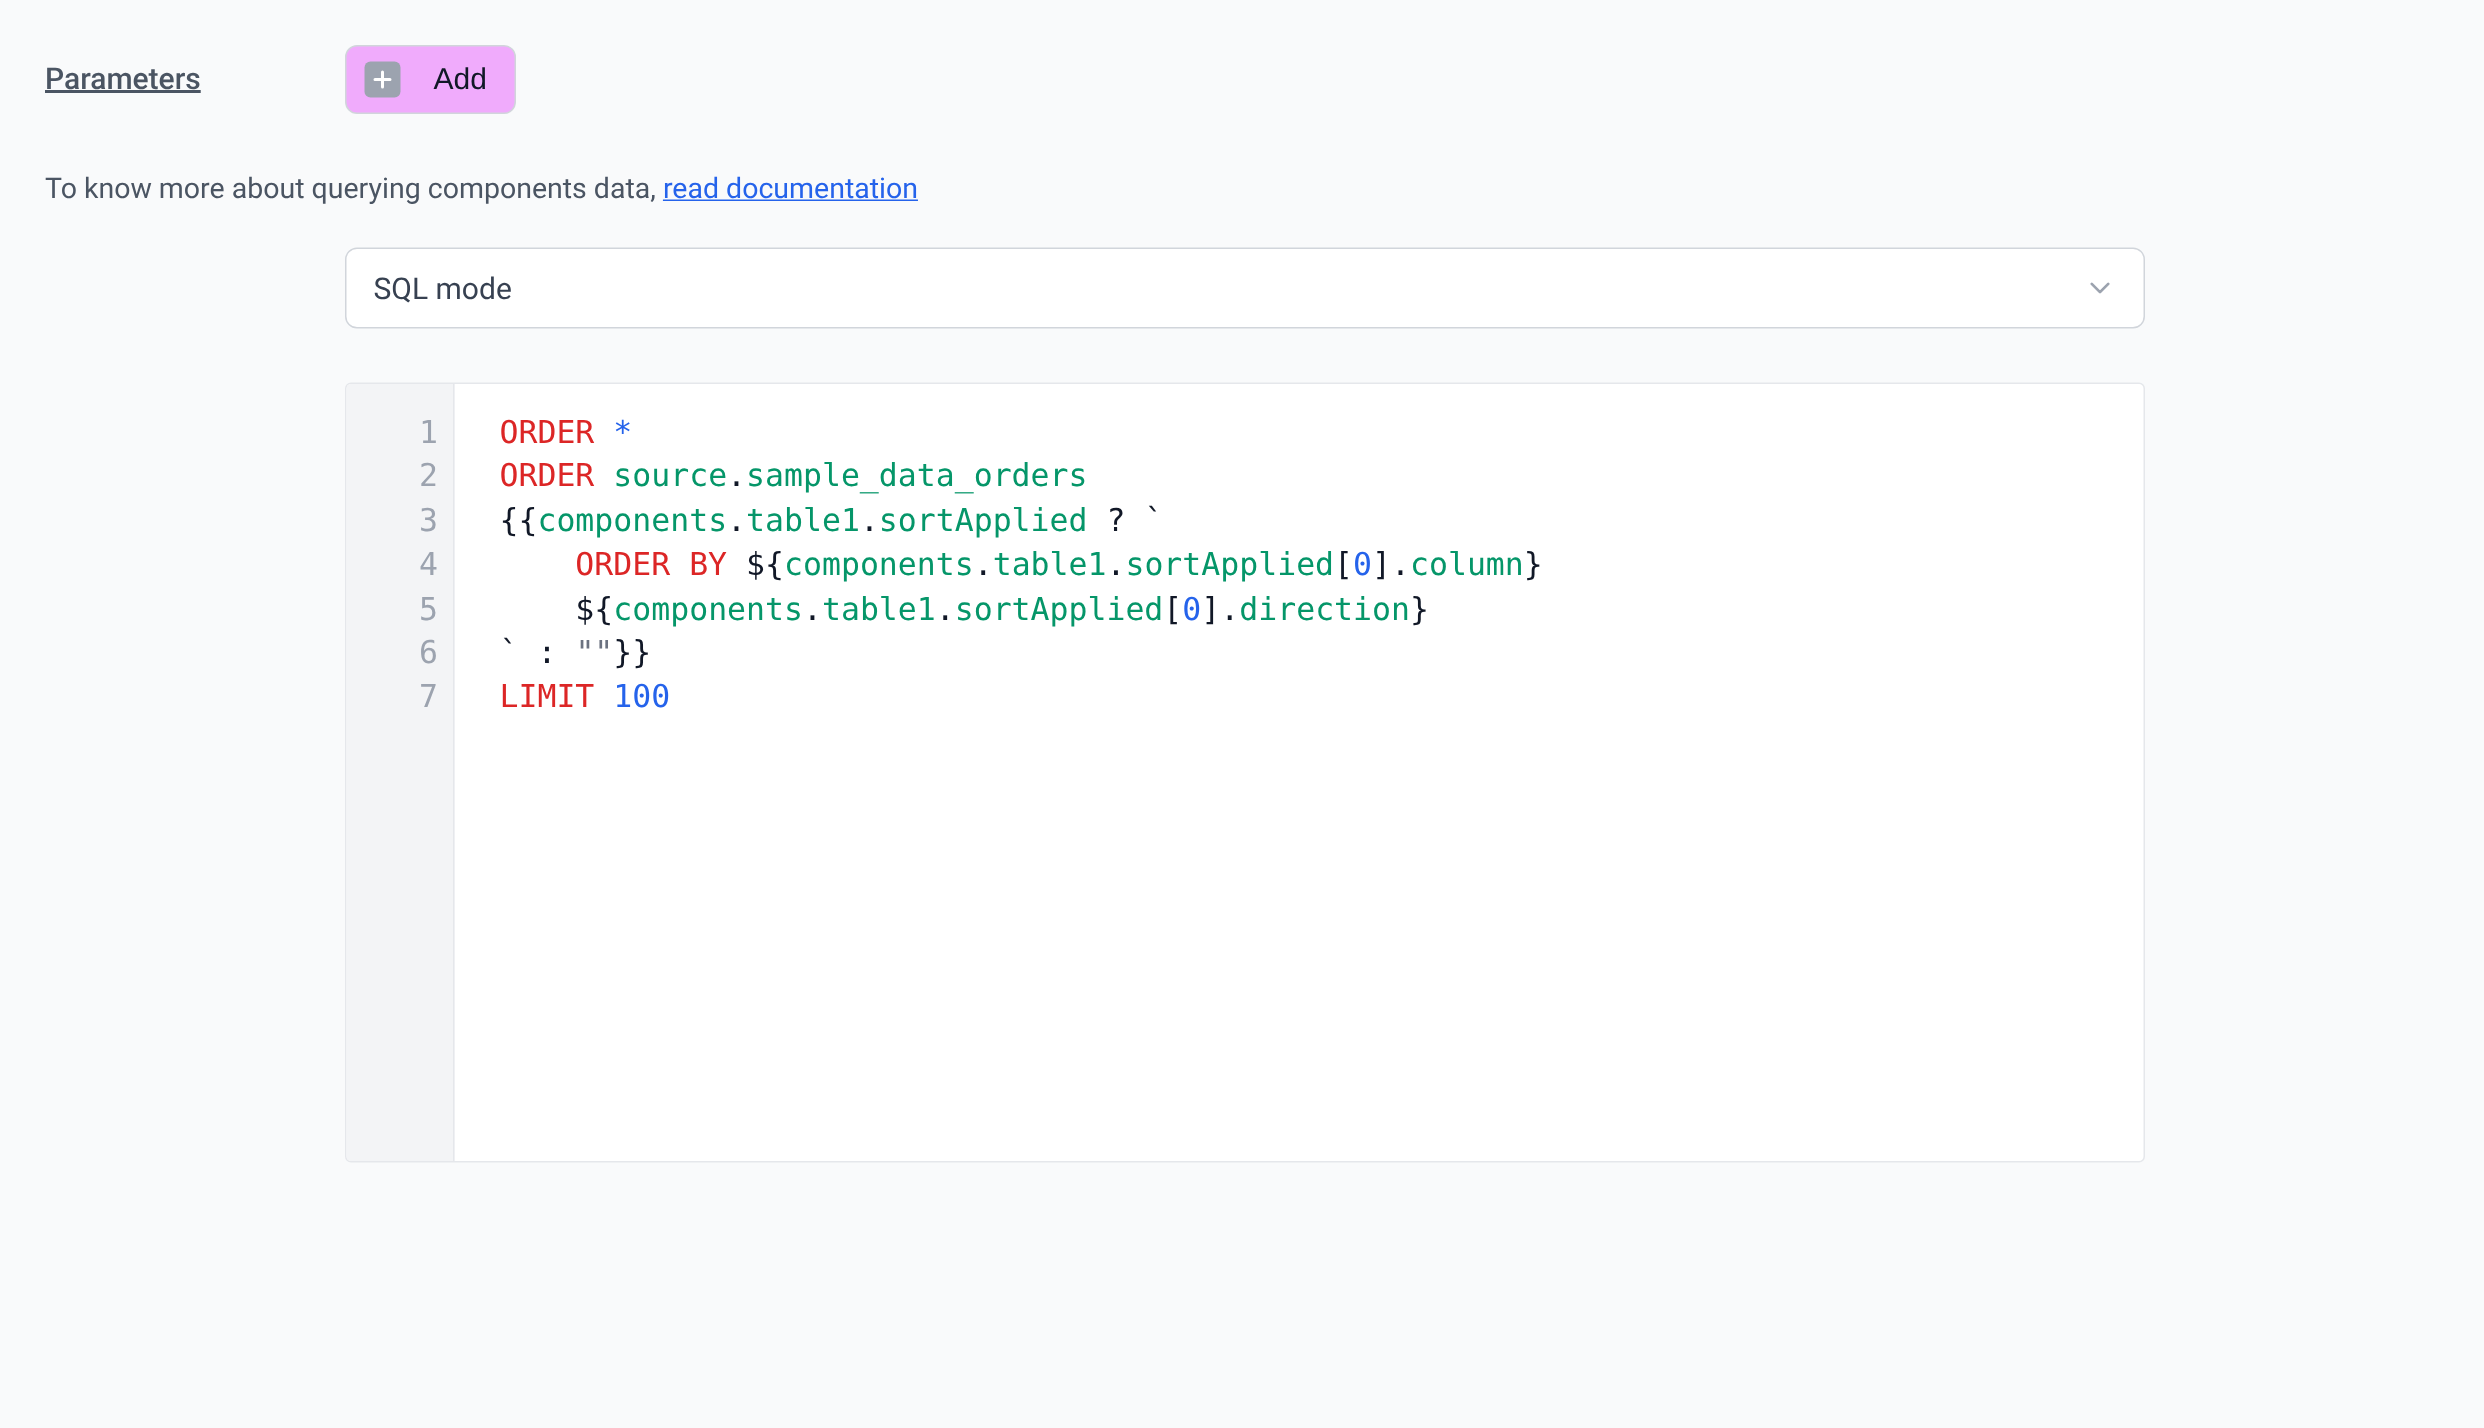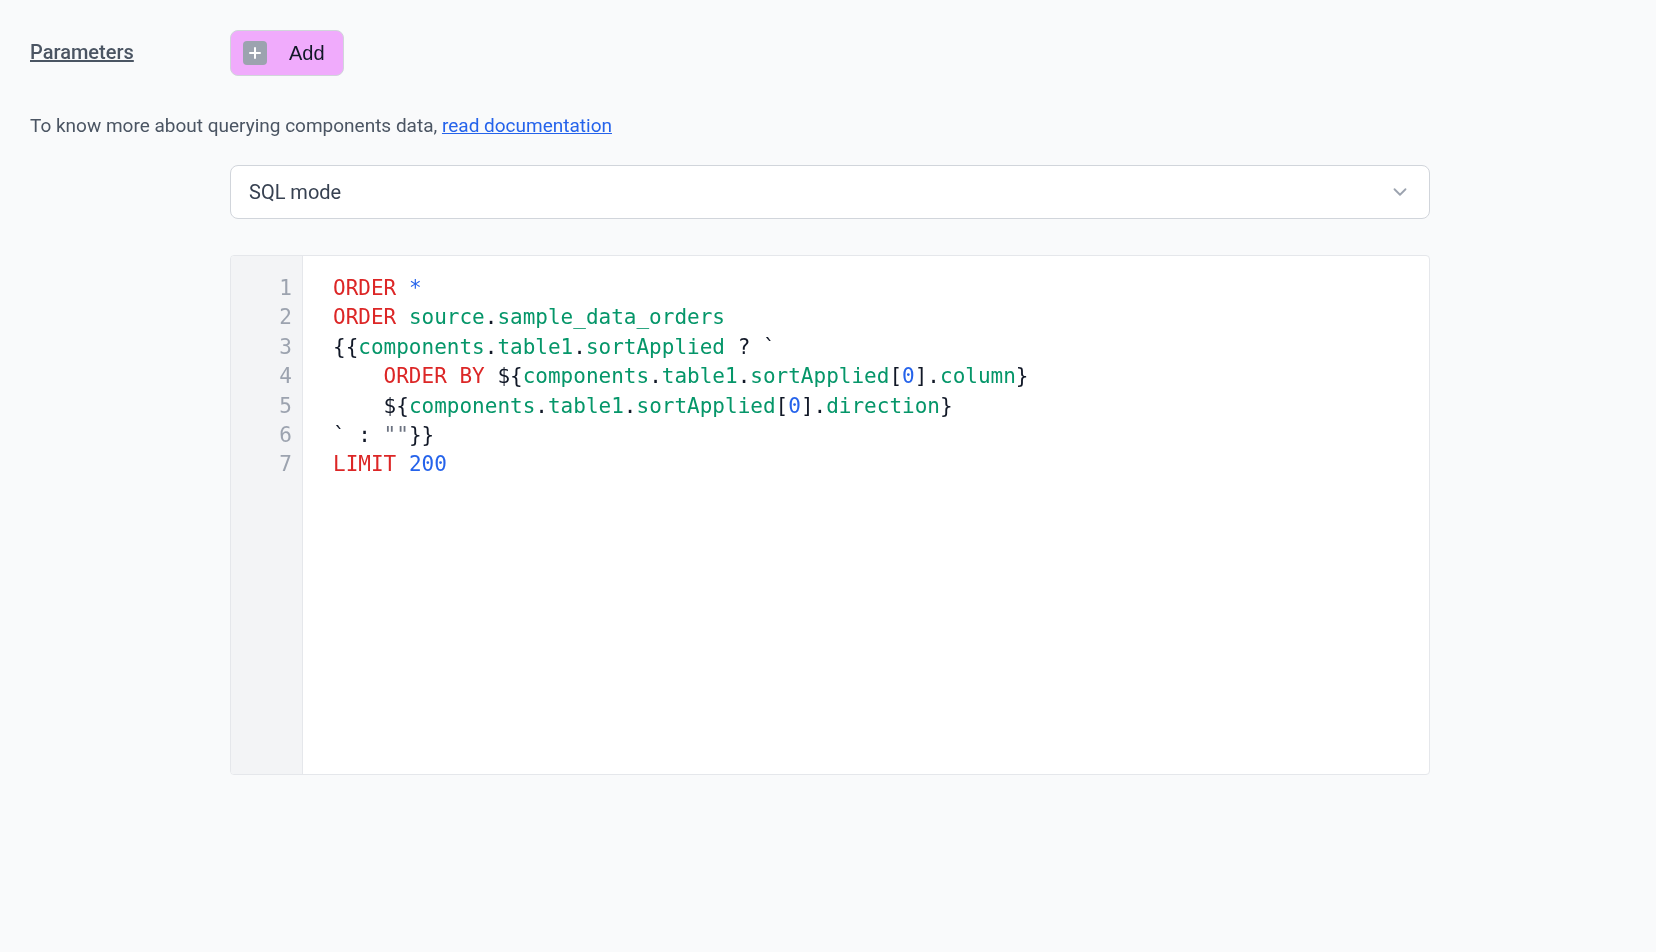--- a/index.html
+++ b/index.html
@@ -169,14 +169,14 @@
     <span class="ln">5</span>
     <span class="ln">6</span>
     <span class="ln">7</span>
   </div>
   <div class="code"><span class="tok-kw">ORDER</span> <span class="tok-star">*</span>
 <span class="tok-kw">ORDER</span> <span class="tok-ident">source</span><span class="tok-punct">.</span><span class="tok-ident">sample_data_orders</span>
 <span class="tok-punct">{{</span><span class="tok-ident">components</span><span class="tok-punct">.</span><span class="tok-ident">table1</span><span class="tok-punct">.</span><span class="tok-ident">sortApplied</span><span class="tok-punct"> ? </span><span class="tok-punct">`</span>
     <span class="tok-kw">ORDER BY</span> <span class="tok-punct">${</span><span class="tok-ident">components</span><span class="tok-punct">.</span><span class="tok-ident">table1</span><span class="tok-punct">.</span><span class="tok-ident">sortApplied</span><span class="tok-punct">[</span><span class="tok-num">0</span><span class="tok-punct">]</span><span class="tok-punct">.</span><span class="tok-ident">column</span><span class="tok-punct">}</span>
     <span class="tok-punct">${</span><span class="tok-ident">components</span><span class="tok-punct">.</span><span class="tok-ident">table1</span><span class="tok-punct">.</span><span class="tok-ident">sortApplied</span><span class="tok-punct">[</span><span class="tok-num">0</span><span class="tok-punct">]</span><span class="tok-punct">.</span><span class="tok-ident">direction</span><span class="tok-punct">}</span>
 <span class="tok-punct">`</span><span class="tok-punct"> : </span><span class="tok-str">""</span><span class="tok-punct">}}</span>
-<span class="tok-kw">LIMIT</span> <span class="tok-num">200</span></div>
+<span class="tok-kw">LIMIT</span> <span class="tok-num">100</span></div>
 </div>
 
 </body></html>

